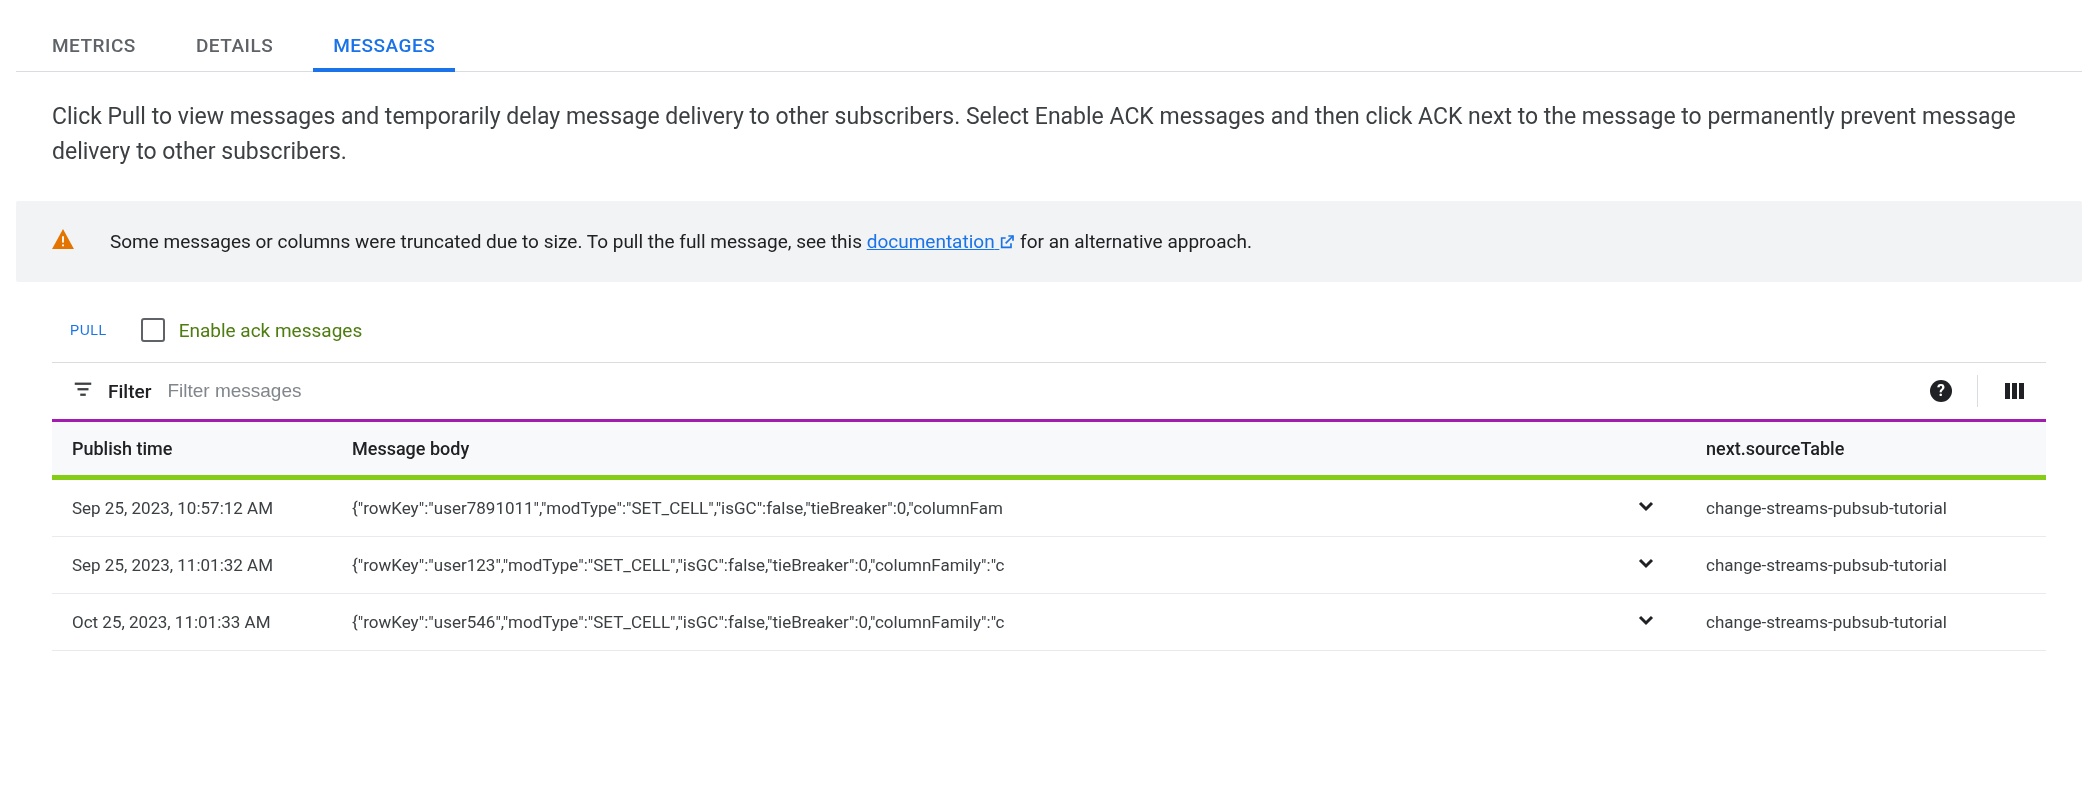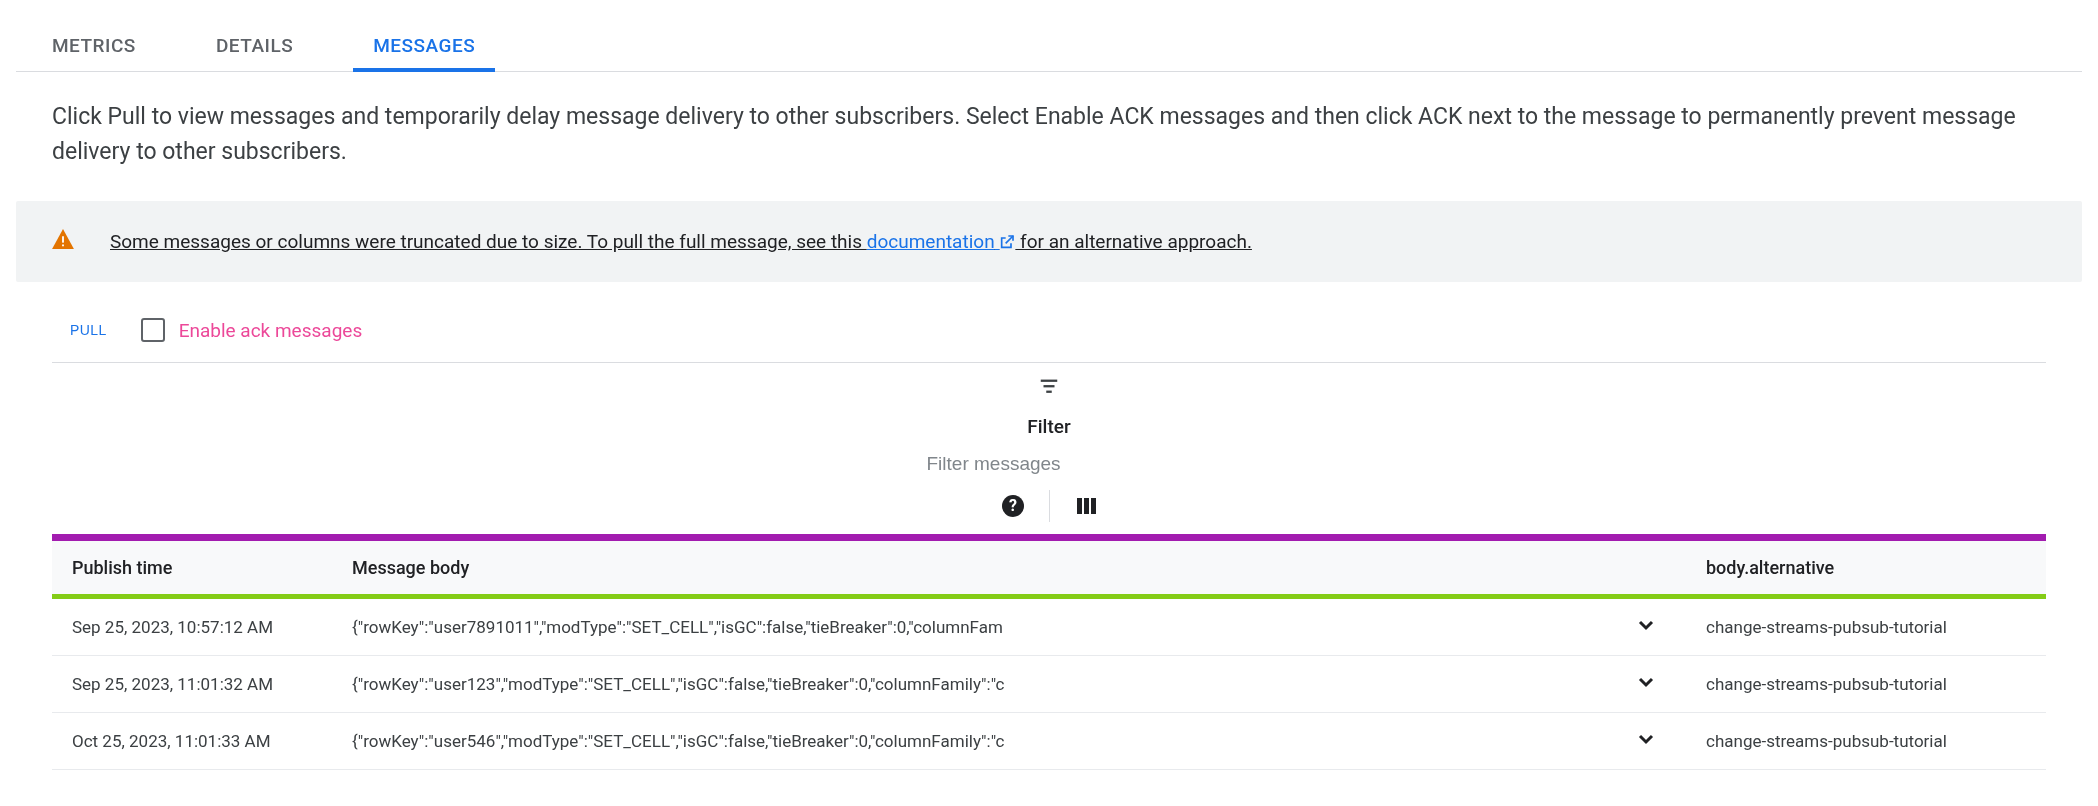--- a/index.html
+++ b/index.html
@@ -6,21 +6,21 @@
   body {
     margin: 0;
     font-family: "Google Sans", Roboto, Arial, sans-serif;
     font-size: 18px;
     color: #202124;
     background: #fff;
     padding: 20px 16px;
   }
   .tabs {
     display: flex;
-    gap: 80px;
+    gap: 60px;
     border-bottom: 1px solid #dadce0;
     padding: 0 0 0 36px;
   }
   .tab {
     padding: 14px 0;
     font-weight: 500;
     font-size: 19px;
     letter-spacing: 0.5px;
     color: #5f6368;
     cursor: pointer;
@@ -44,21 +44,20 @@
   }
   .banner {
     margin: 24px 0 0 0;
     background: #f1f3f4;
     display: flex;
     align-items: center;
     padding: 28px 36px;
     gap: 36px;
     border-radius: 2px;
     font-size: 19px;
-    text-decoration: underline;
   }
   .banner .warn-icon { flex: 0 0 auto; }
   .banner a { color: #1a73e8; text-decoration: underline; }
   .controls {
     display: flex;
     align-items: center;
     gap: 28px;
     padding: 36px 36px 20px 48px;
   }
   .pull-btn {
@@ -67,30 +66,29 @@
     font-size: 14px;
     letter-spacing: 0.4px;
     background: none; border: none; cursor: pointer;
   }
   .checkbox-wrap { display: flex; align-items: center; gap: 14px; cursor: pointer; }
   .checkbox {
     width: 24px; height: 24px;
     border: 2.5px solid #5f6368;
     border-radius: 3px;
   }
-  .checkbox-label { font-size: 19px; color: #ec4899; }
+  .checkbox-label { font-size: 19px; color: #4d7c0f; }
   .table-area { padding: 0 36px; }
   .filter-bar {
     display: flex;
     align-items: center;
     border-top: 1px solid #dadce0;
-    border-bottom: 7px solid #a21caf;
+    border-bottom: 3px solid #a21caf;
     padding: 12px 20px;
     gap: 14px;
-    flex-direction: column;
   }
   .filter-label { font-weight: 500; font-size: 19px; }
   .filter-input {
     border: none; outline: none;
     font-size: 19px;
     color: #5f6368;
     flex: 1;
     background: transparent;
   }
   .filter-input::placeholder { color: #80868b; }
@@ -196,21 +194,21 @@
         <col class="col-pub">
         <col class="col-body">
         <col class="col-exp">
         <col class="col-src">
       </colgroup>
     <thead>
       <tr>
         <th>Publish time</th>
         <th>Message body</th>
         <th></th>
-        <th>body.alternative</th>
+        <th>next.sourceTable</th>
       </tr>
     </thead>
     <tbody>
       <tr>
         <td>Sep 25, 2023, 10:57:12 AM</td>
         <td>{"rowKey":"user7891011","modType":"SET_CELL","isGC":false,"tieBreaker":0,"columnFam</td>
         <td class="expand-cell"><span class="icon-btn">
               <svg width="24" height="24" viewBox="0 0 24 24" fill="none" stroke="#202124" stroke-width="3">
                 <path d="M6 9l6 6 6-6"></path>
               </svg>

